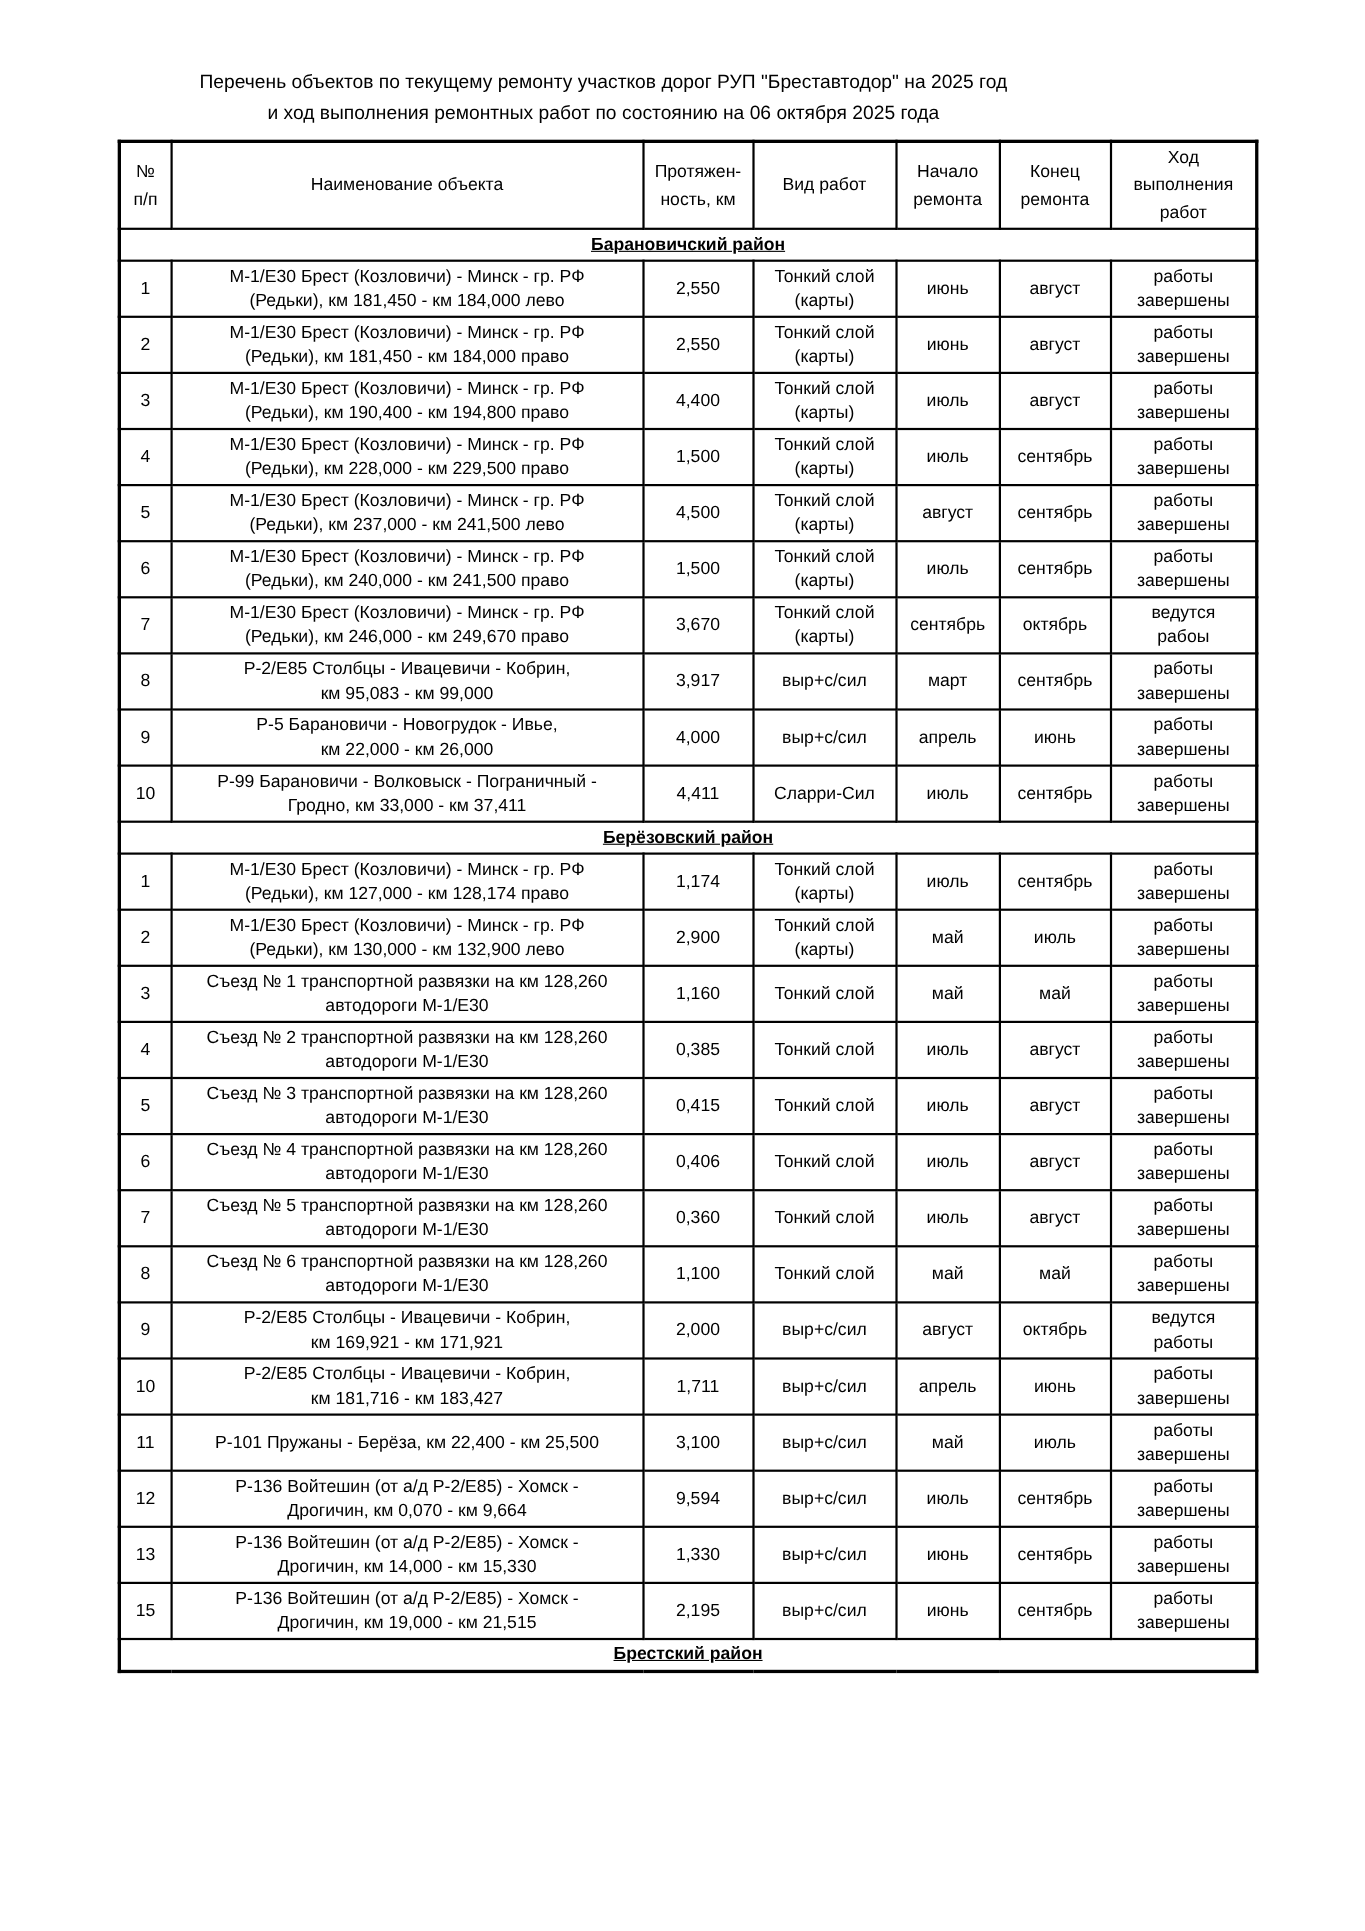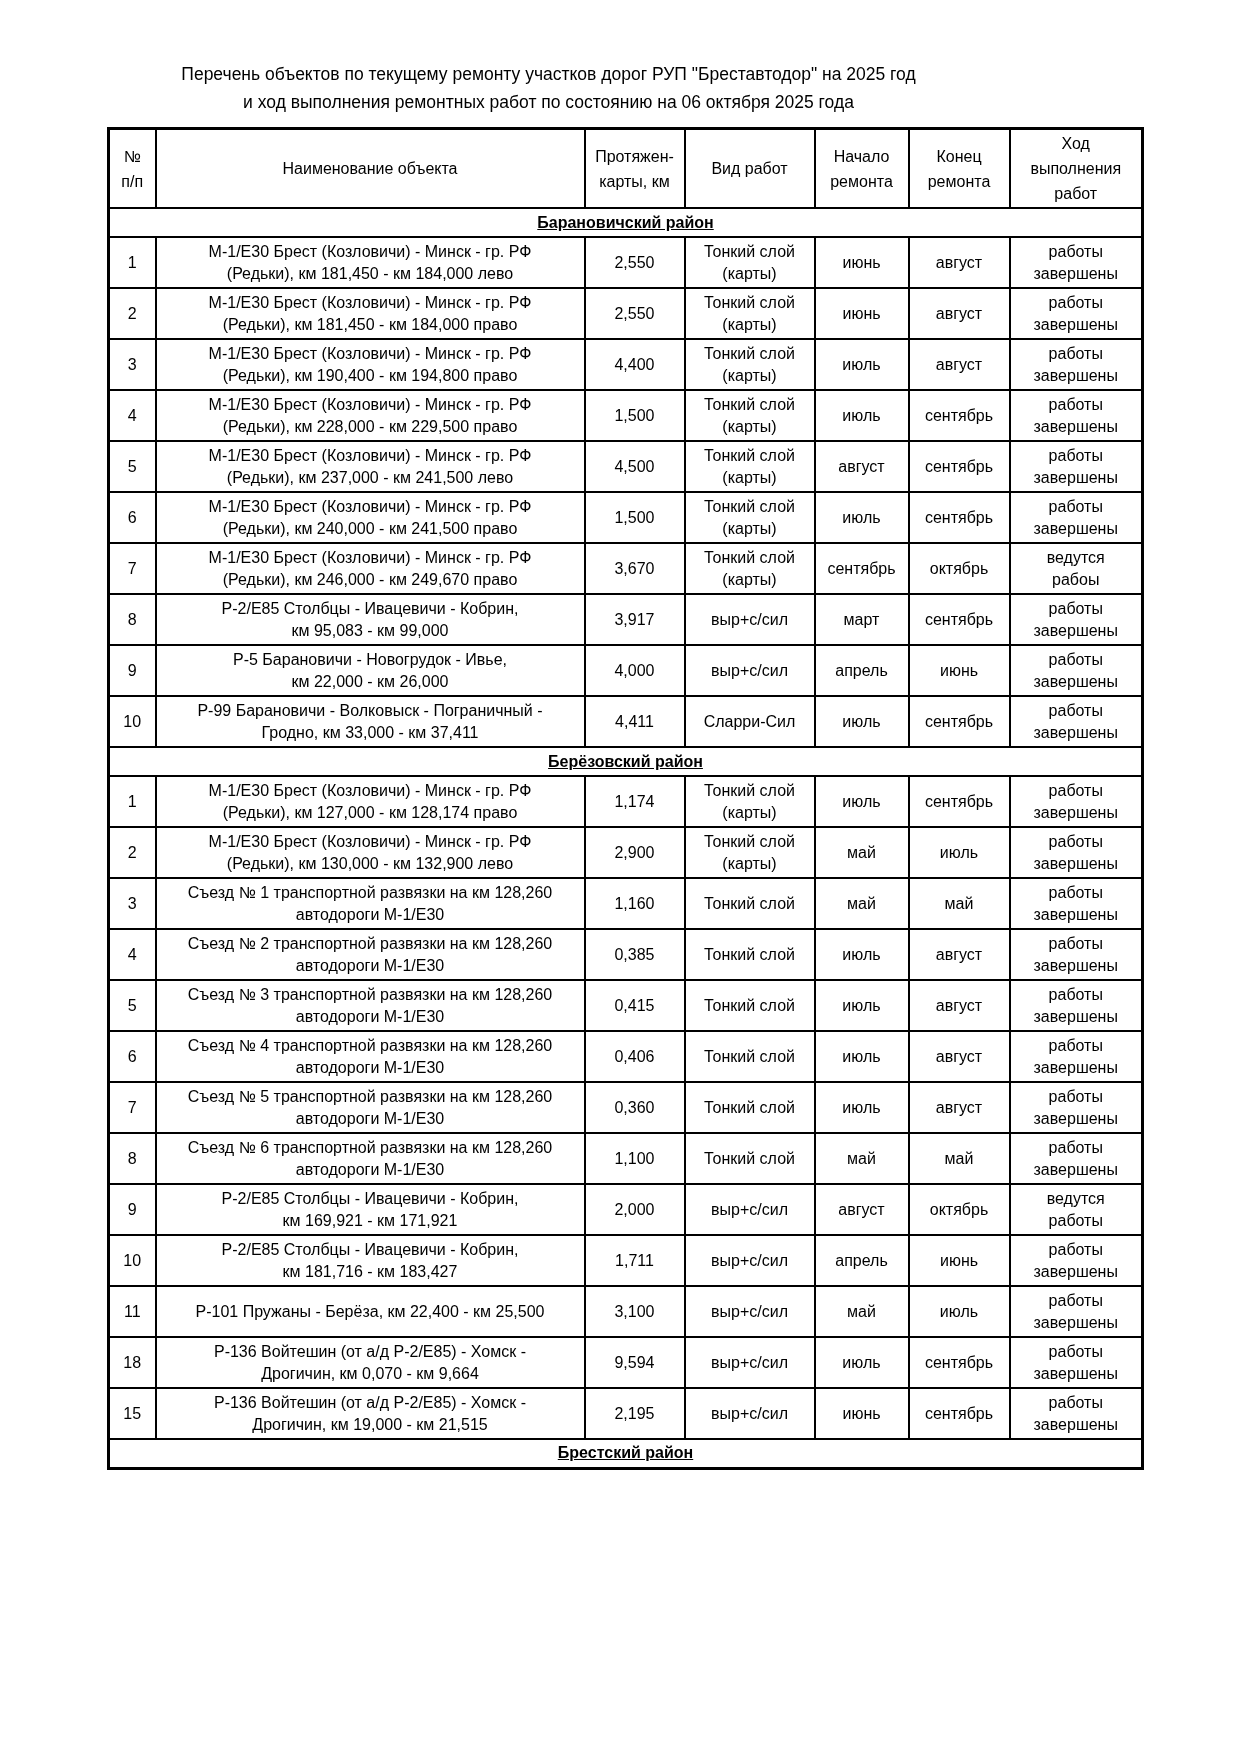--- a/index.html
+++ b/index.html
@@ -99,21 +99,21 @@
     <col class="w-start">
       <col class="w-end">
       <col class="w-status">
   </colgroup>
   <thead>
     <tr>
       <th>№
 п/п</th>
       <th>Наименование объекта</th>
       <th>Протяжен-
-карты, км</th>
+ность, км</th>
       <th>Вид работ</th>
       <th>Начало
 ремонта</th>
       <th>Конец
 ремонта</th>
       <th>Ход
 выполнения
 работ</th>
     </tr>
   </thead>
@@ -380,31 +380,42 @@
     <td class="c-name">Р-101 Пружаны - Берёза, км 22,400 - км 25,500</td>
     <td class="c-center">3,100</td>
     <td class="c-center">выр+с/сил</td>
     <td class="c-center">май</td>
     <td class="c-center">июль</td>
     <td class="c-center">работы
 завершены</td>
   </tr>
 
   <tr class="data-row">
-    <td class="c-num">18</td>
+    <td class="c-num">12</td>
     <td class="c-name">Р-136 Войтешин (от а/д Р-2/Е85) - Хомск -
 Дрогичин, км 0,070 - км 9,664</td>
     <td class="c-center">9,594</td>
     <td class="c-center">выр+с/сил</td>
     <td class="c-center">июль</td>
     <td class="c-center">сентябрь</td>
     <td class="c-center">работы
 завершены</td>
   </tr>
 
+  <tr class="data-row">
+    <td class="c-num">13</td>
+    <td class="c-name">Р-136 Войтешин (от а/д Р-2/Е85) - Хомск -
+Дрогичин, км 14,000 - км 15,330</td>
+    <td class="c-center">1,330</td>
+    <td class="c-center">выр+с/сил</td>
+    <td class="c-center">июнь</td>
+    <td class="c-center">сентябрь</td>
+    <td class="c-center">работы
+завершены</td>
+  </tr>
 
 
   <tr class="data-row">
     <td class="c-num">15</td>
     <td class="c-name">Р-136 Войтешин (от а/д Р-2/Е85) - Хомск -
 Дрогичин, км 19,000 - км 21,515</td>
     <td class="c-center">2,195</td>
     <td class="c-center">выр+с/сил</td>
     <td class="c-center">июнь</td>
     <td class="c-center">сентябрь</td>

